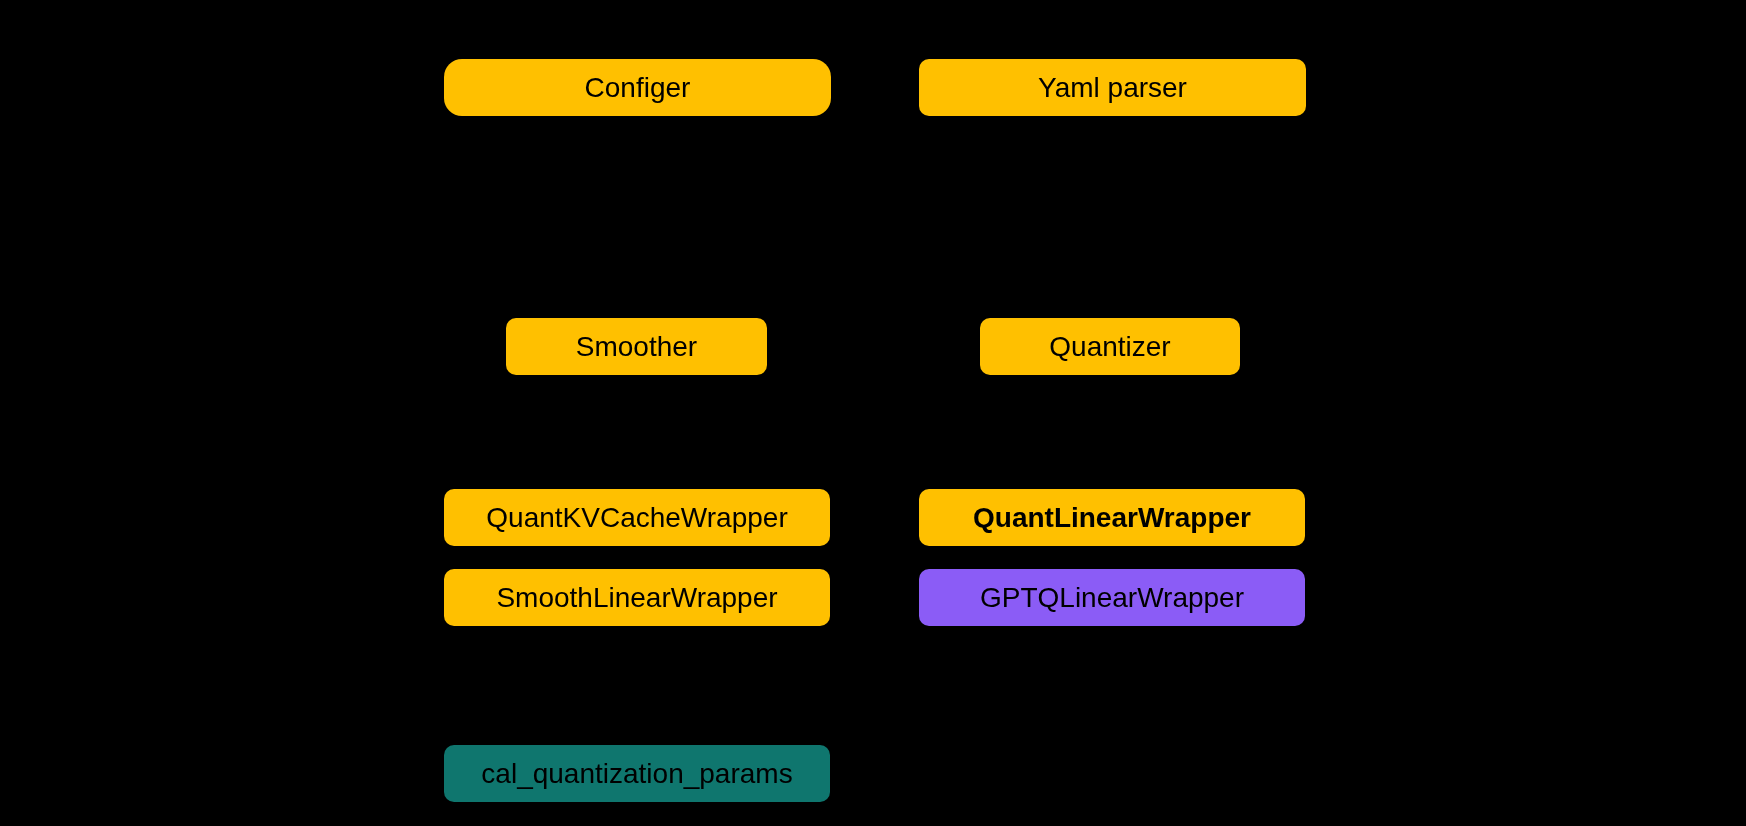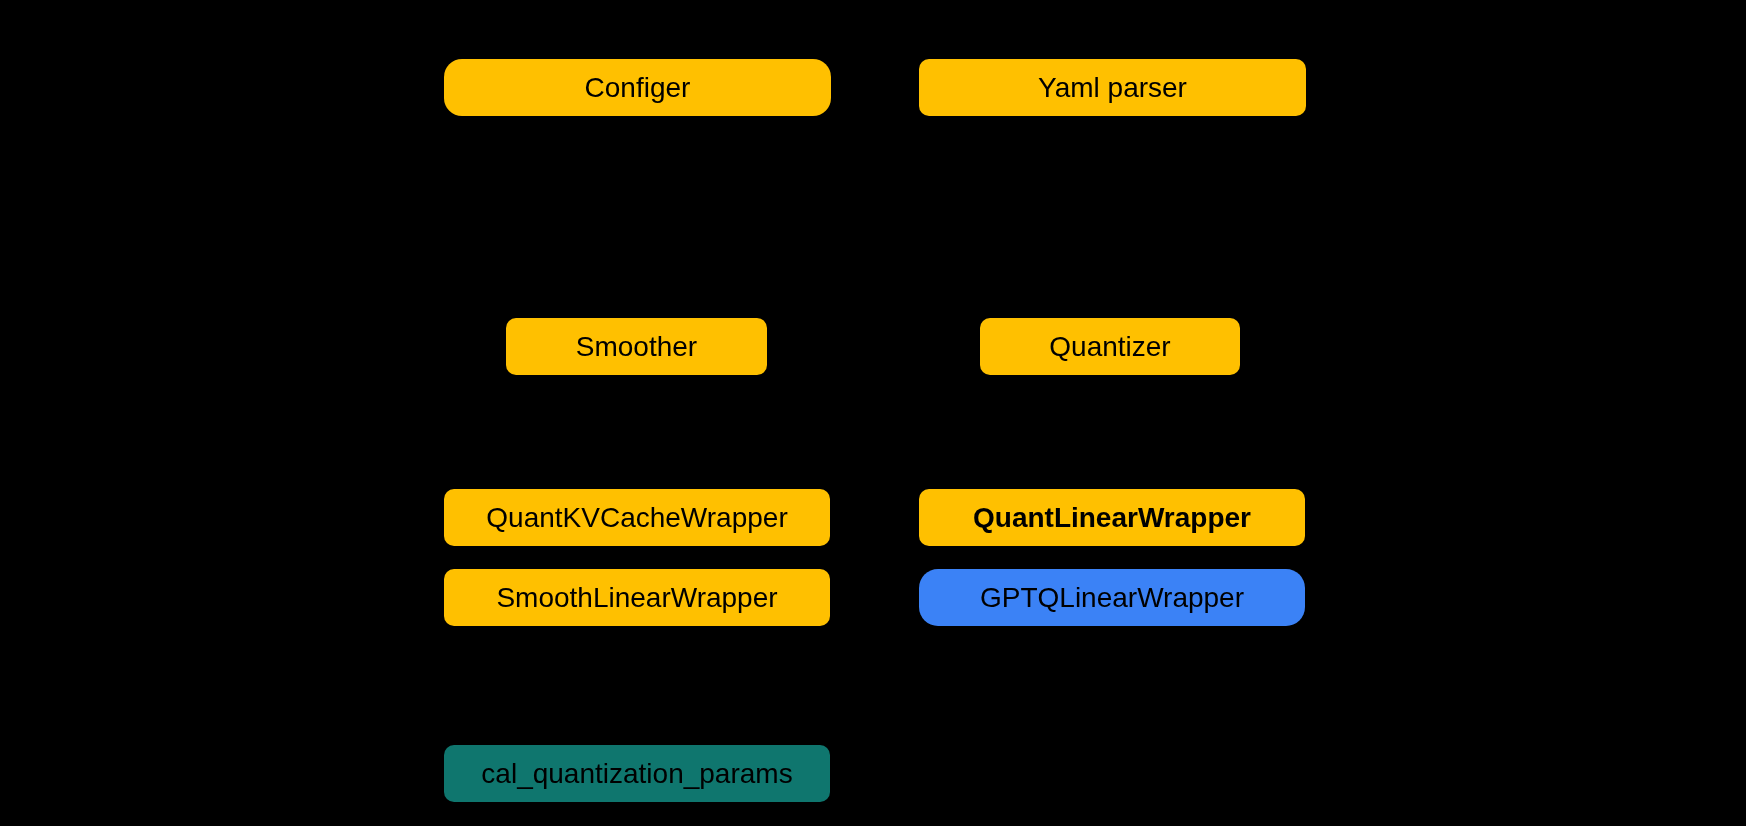--- a/index.html
+++ b/index.html
@@ -52,18 +52,18 @@
   <div class="node" id="n-smoother" style="background: rgb(255, 192, 0); color: rgb(0, 0, 0);">Smoother</div>
 
   <div class="node" id="n-quantizer" style="background: rgb(255, 192, 0); color: rgb(0, 0, 0);">Quantizer</div>
 
   <div class="node" id="n-smooth-linear-wrapper" style="background: rgb(255, 192, 0); color: rgb(0, 0, 0);">QuantKVCacheWrapper</div>
 
   <div class="node" id="n-quant-linear-wrapper" style="background: rgb(255, 192, 0); color: rgb(0, 0, 0);">QuantLinearWrapper</div>
 
   <div class="node" id="n-quant-kvcache-wrapper" style="background: rgb(255, 192, 0); color: rgb(0, 0, 0);">SmoothLinearWrapper</div>
 
-  <div class="node" id="n-gptq-linear-wrapper" style="background: #3b82f6; color: rgb(0, 0, 0); border-radius: 19px;">GPTQLinearWrapper</div>
+  <div class="node" id="n-gptq-linear-wrapper" style="background: #8b5cf6; color: rgb(0, 0, 0);">GPTQLinearWrapper</div>
 
   <div class="node" id="n-cal-quantization-params" style="background: #0f766e; color: rgb(0, 0, 0);">cal_quantization_params</div>
 
 
 </div>
 
 </body></html>

